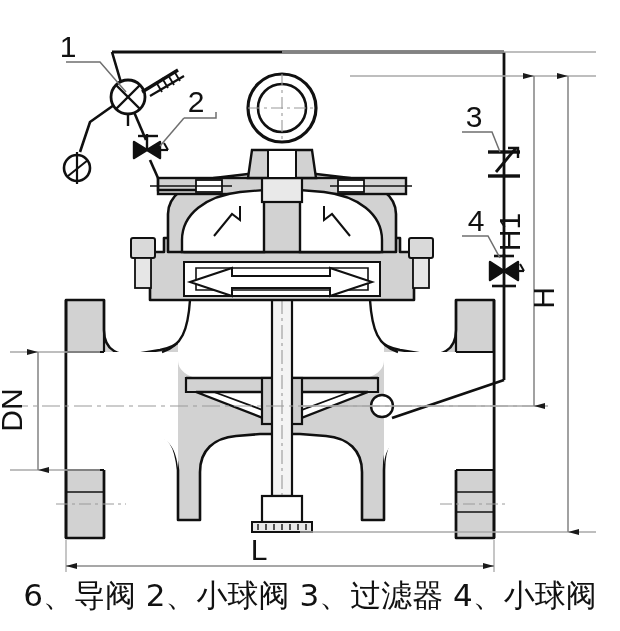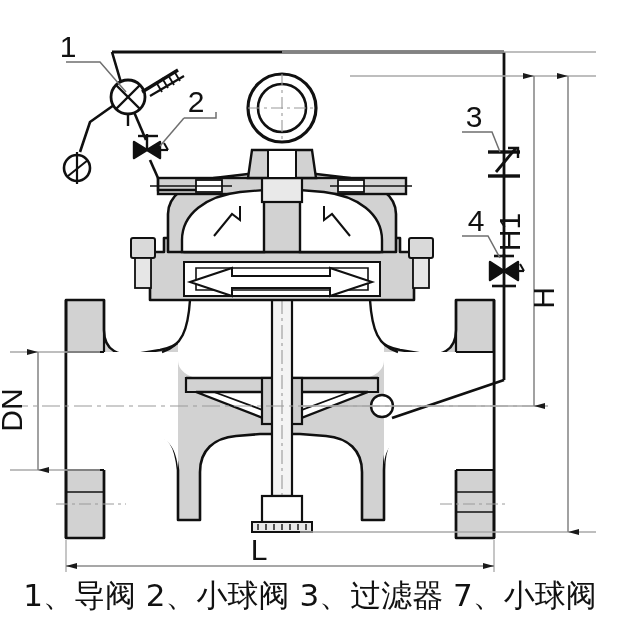--- a/index.html
+++ b/index.html
@@ -312,15 +312,15 @@
 
     <g font-family="Liberation Sans, sans-serif" font-size="30" fill="#111">
       <text id="t-dn" x="22" y="410" text-anchor="middle" transform="rotate(-90 22 410)">DN</text>
       <text id="t-h1" x="520" y="232" text-anchor="middle" transform="rotate(-90 520 232)">H1</text>
       <text id="t-h" x="554" y="298" text-anchor="middle" transform="rotate(-90 554 298)">H</text>
       <text id="t-l" x="259" y="560" text-anchor="middle">L</text>
     </g>
 
   </svg>
 
-  <div class="caption">1、导阀 2、小球阀 3、过滤器 7、小球阀</div>
+  <div class="caption">6、导阀 2、小球阀 3、过滤器 4、小球阀</div>
 
 </div>
 
 </body></html>

